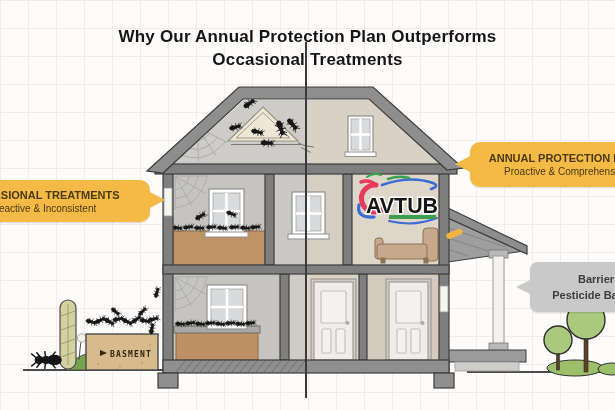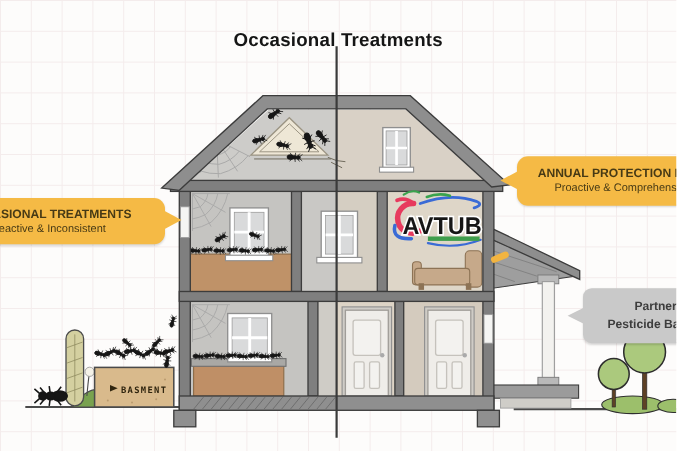--- a/index.html
+++ b/index.html
@@ -33,20 +33,21 @@
   #co-right .tail{left:-15px;top:13px;border-top:9px solid transparent;border-bottom:9px solid transparent;border-right:17px solid #f5ba45;}
   #co-partner{left:530px;top:262px;width:132px;height:50px;border-radius:8px;}
   #co-partner .tail{left:-14px;top:17px;border-top:8px solid transparent;border-bottom:8px solid transparent;border-right:16px solid #c9c9c9;}
 </style>
 </head>
 <body>
 
 <div class="stage">
 
   <div class="title">
+    <div>Why Our Annual Protection Plan Outperforms</div>
     <div>Occasional Treatments</div>
   </div>
 
   <svg width="615" height="410" viewBox="0 0 615 410">
     <defs>
       <g id="ant" fill="#161616" stroke="#161616" stroke-width="0.5">
         <path d="M-1,0 L-3,2.6 M0,0 L0.4,2.8 M1,0 L3,2.4 M-1,0 L-3,-2.6 M0,0 L0.4,-2.8 M1,0 L3,-2.4 M3,-0.6 L4.6,-2 M3,0.6 L4.6,2" fill="none" stroke-width="0.45"></path>
         <ellipse cx="-2.6" cy="0" rx="2.1" ry="1.4"></ellipse>
         <ellipse cx="0" cy="0" rx="1.3" ry="1"></ellipse>
         <circle cx="2.2" cy="0" r="1.1"></circle>
@@ -269,18 +270,18 @@
     <div class="tail"></div>
   </div>
 
   <div class="callout co-yellow" id="co-right">
     <div class="co-head">ANNUAL PROTECTION PLAN</div>
     <div class="co-sub">Proactive &amp; Comprehensive</div>
     <div class="tail"></div>
   </div>
 
   <div class="callout co-gray" id="co-partner">
-    <div class="co-line">Partner</div>
+    <div class="co-line">Barrier</div>
     <div class="co-line">Pesticide Barrier</div>
     <div class="tail"></div>
   </div>
 
 </div>
 
 </body></html>

